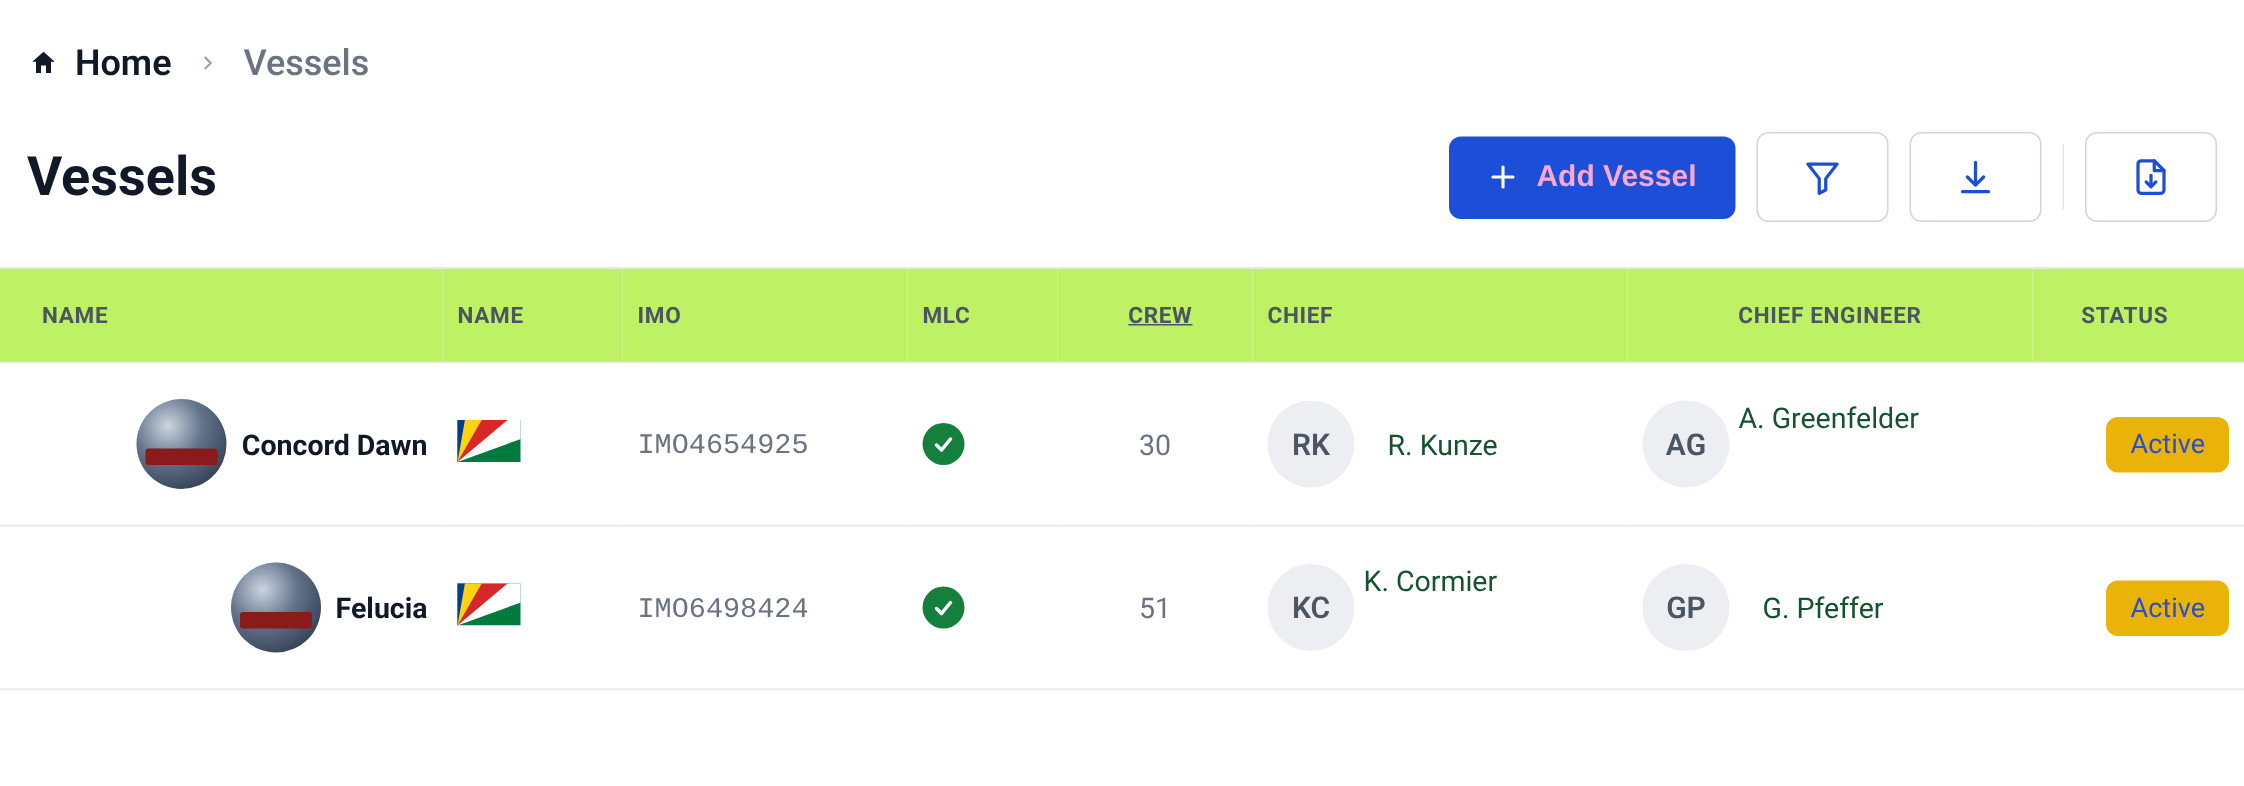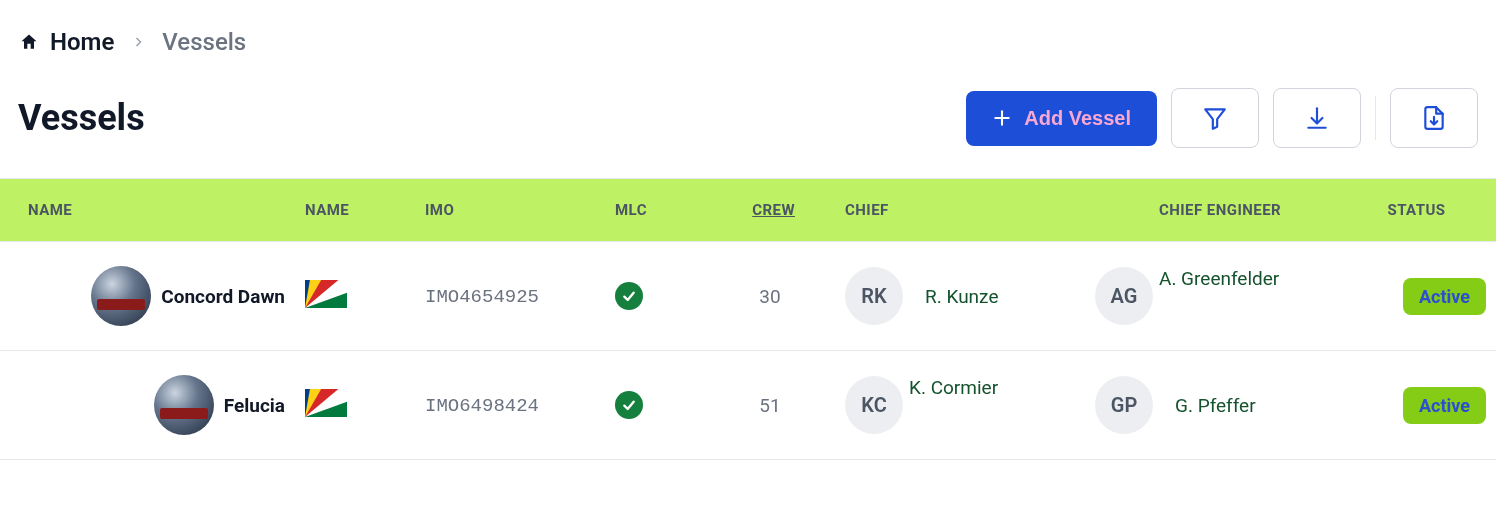--- a/index.html
+++ b/index.html
@@ -198,23 +198,23 @@
     font-size: 20px;
     display: inline-flex;
     align-items: center;
     justify-content: center;
     flex-shrink: 0;
   }
   .person-name { color: #14532d; }
   td.cell-status { text-align: right; padding-right: 28px; }
   .badge-active {
     display: inline-block;
-    background: #84cc16;
+    background: #eab308;
     color: #2b4fd1;
-    font-weight: 700;
+    font-weight: 400;
     padding: 8px 16px;
     border-radius: 8px;
     font-size: 18px;
   }
 </style>
 </head>
 <body>
 
 <nav class="breadcrumb">
   <a class="home-link">

